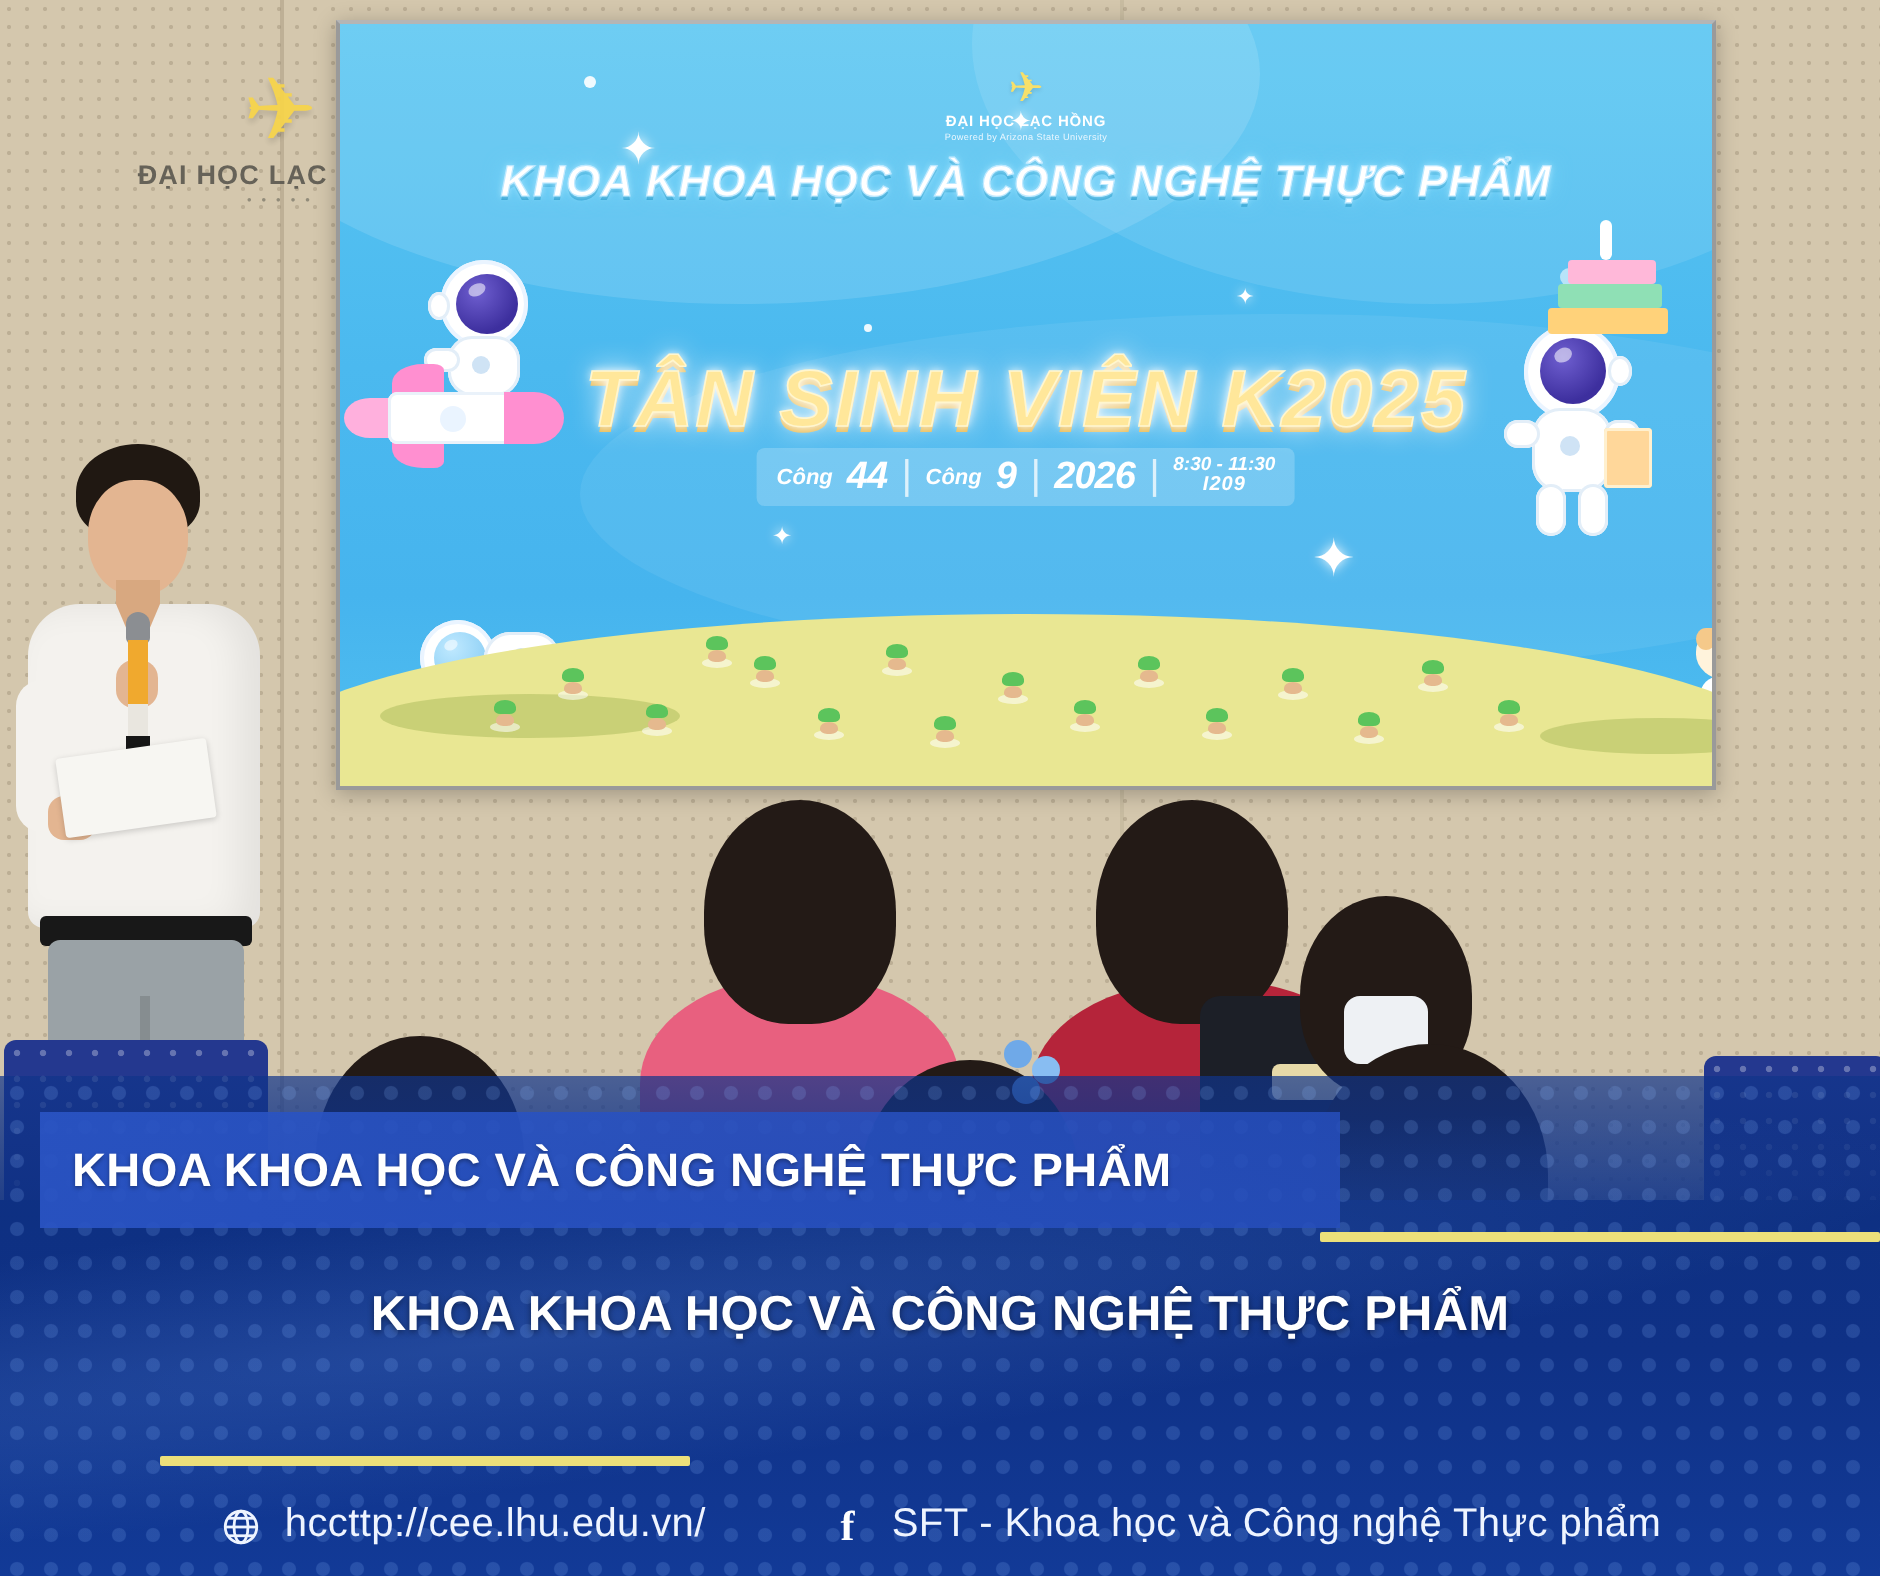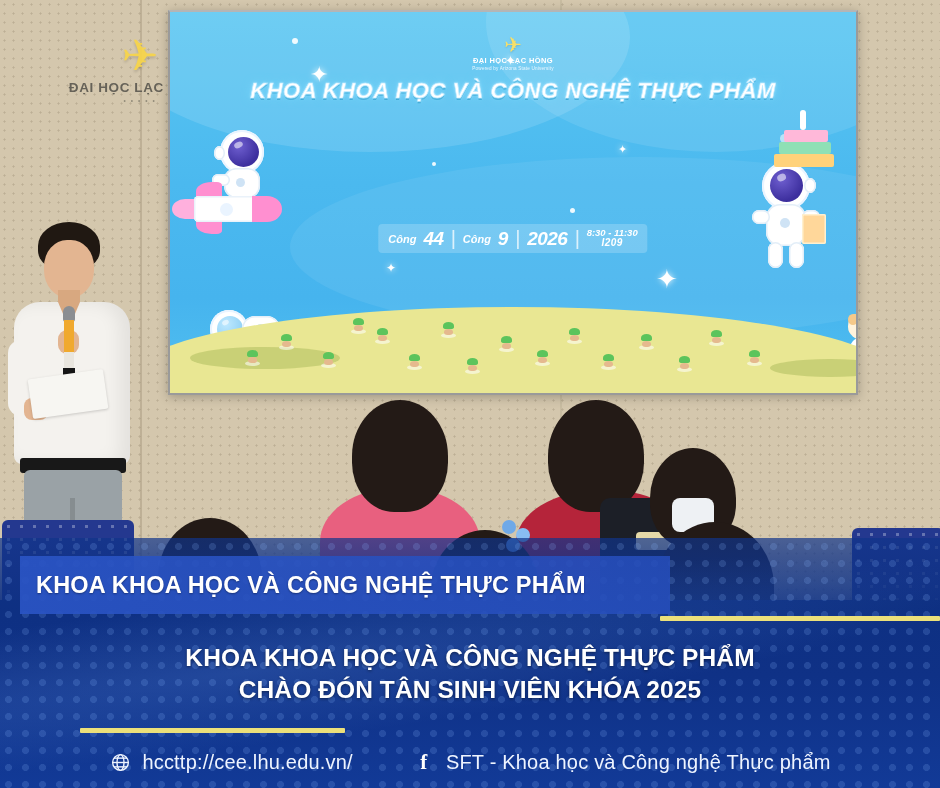--- a/index.html
+++ b/index.html
@@ -223,21 +223,21 @@
     text-shadow:0 1px 3px rgba(0,0,0,.45);
   }
   .headline .l1 { font-size:24.5px; letter-spacing:.1px; }
   .headline .l2 { font-size:24.5px; letter-spacing:.1px; }
 
   .contact {
     position:absolute; left:0; right:0; bottom:14px;
     display:flex; align-items:center; justify-content:center; gap:60px;
     color:#eef4ff; font-size:20px; letter-spacing:.2px;
   }
-  .contact .item { display:flex; align-items:flex-start; gap:11px; }
+  .contact .item { display:flex; align-items:flex-end; gap:11px; }
   .contact .ic { display:inline-flex; width:22px; height:22px; align-items:center; justify-content:center; }
   .contact .fb {
     font-weight:bold; font-size:21px; font-family:"Liberation Serif", serif; color:#ffffff;
   }
   .contact .txt { white-space:nowrap; }
 </style>
 </head>
 <body>
 
 <div id="poster">
@@ -302,20 +302,21 @@
       <div class="dot-star" style="left:610px; top:122px; width:9px; height:9px; opacity:.55;"></div>
       <div class="dot-star" style="left:400px; top:196px; width:5px; height:5px;"></div>
 
       <div class="slide-logo">
         <span class="plane">✈</span>
         <span class="ln1">ĐẠI HỌC LẠC HỒNG</span>
         <span class="ln2">Powered by Arizona State University</span>
       </div>
 
       <div class="slide-faculty">KHOA KHOA HỌC VÀ CÔNG NGHỆ THỰC PHẨM</div>
+      <div class="slide-h2">TÂN SINH VIÊN K2025</div>
 
       <div class="datebar">
         <span class="sm">Công</span>
         <span class="bg">44</span>
         <span class="sep">|</span>
         <span class="sm">Công</span>
         <span class="bg">9</span>
         <span class="sep">|</span>
         <span class="bg">2026</span>
         <span class="sep">|</span>
@@ -518,21 +519,20 @@
 
     <div class="title-band">
       <span class="t">KHOA KHOA HỌC VÀ CÔNG NGHỆ THỰC PHẨM</span>
     </div>
 
     <div class="rule r1"></div>
     <div class="rule r2"></div>
 
     <div class="headline">
       <div class="l1">KHOA KHOA HỌC VÀ CÔNG NGHỆ THỰC PHẨM</div>
-      <div class="l2">CHÀO ĐÓN TÂN SINH VIÊN KHÓA 2025</div>
     </div>
 
     <div class="contact">
       <div class="item">
         <span class="ic">
           <svg width="21" height="21" viewBox="0 0 24 24" fill="none" stroke="#eef4ff" stroke-width="1.6">
             <circle cx="12" cy="12" r="9"></circle>
             <ellipse cx="12" cy="12" rx="4" ry="9"></ellipse>
             <line x1="3" y1="12" x2="21" y2="12"></line>
             <line x1="4.6" y1="7" x2="19.4" y2="7"></line>

